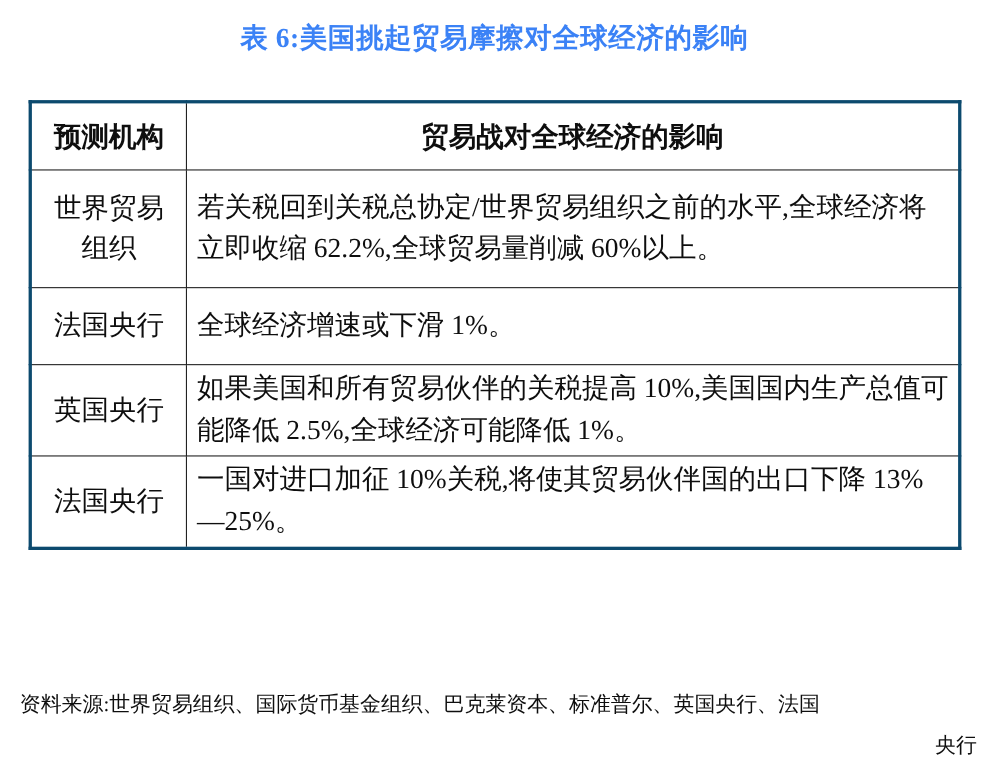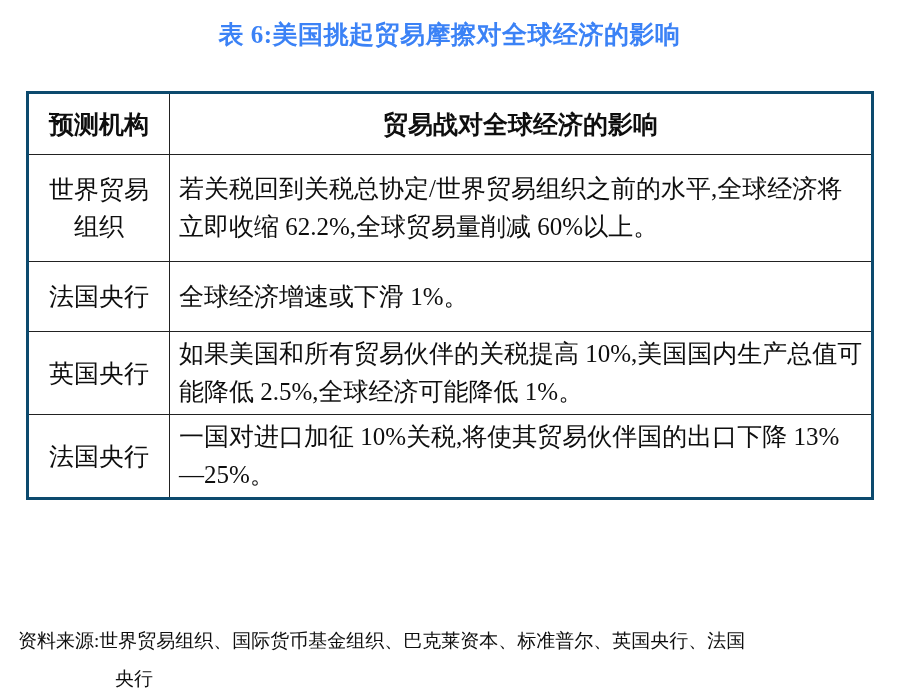--- a/index.html
+++ b/index.html
@@ -71,20 +71,21 @@
     position: absolute;
     left: 18px;
     top: 604px;
     width: 870px;
     font-size: 19px;
     line-height: 38px;
     color: #0e0e0e;
   }
   .source .cont-line {
     margin-left: 97px;
+    text-align: right;
   }
 </style>
 </head>
 <body>
 
 <div class="page">
 
   <div class="title">表 6:美国挑起贸易摩擦对全球经济的影响</div>
 
   <table class="impact-table">

